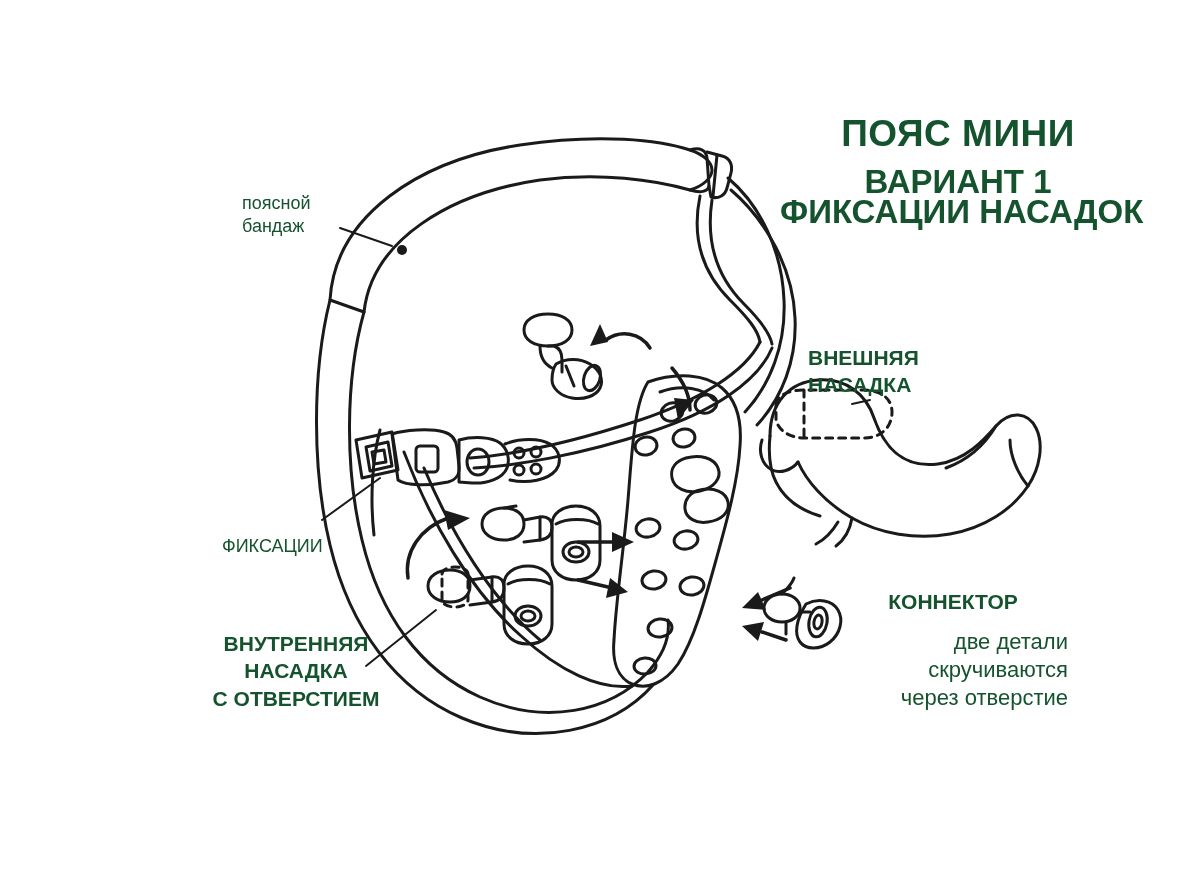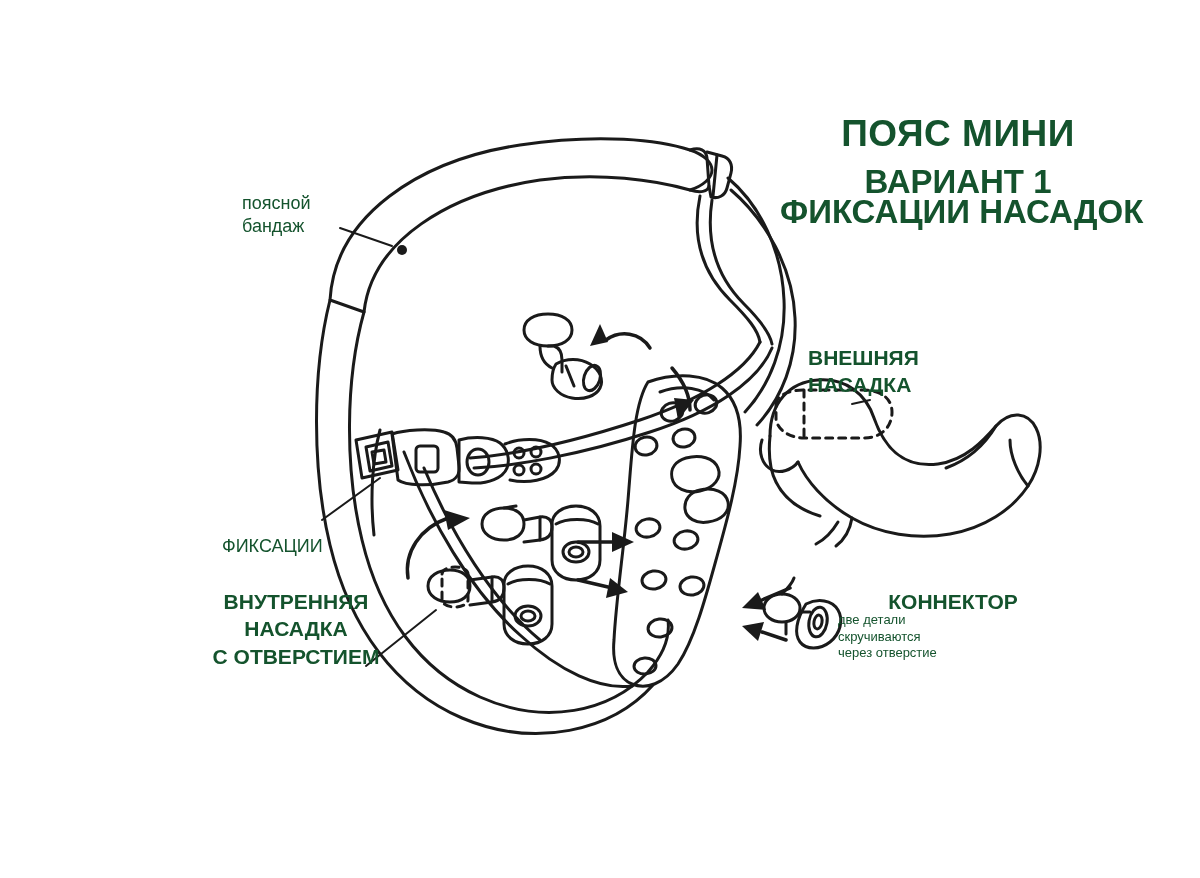--- a/index.html
+++ b/index.html
@@ -54,24 +54,25 @@
     font-weight: bold;
     line-height: 1.3;
   }
   .lbl-bold-center {
     font-size: 21px;
     font-weight: bold;
     text-align: center;
     line-height: 1.3;
   }
   .lbl-note {
-    font-size: 13px;
+    font-size: 22px;
     font-weight: normal;
-    text-align: left;
+    text-align: right;
     line-height: 1.28;
+    margin-top: 16px;
   }
 </style>
 </head>
 <body>
 
 <div id="page">
 
   <svg id="diagram-svg" viewBox="0 0 1200 878">
     <g fill="none" stroke="#1a1a1a" stroke-width="3" stroke-linecap="round" stroke-linejoin="round">
 
@@ -264,21 +265,21 @@
   <div class="lbl title-sub" style="left:780px; top:192px; width:320px;">ФИКСАЦИИ НАСАДОК</div>
 
   <div class="lbl lbl-thin" style="left:242px; top:182px; width:190px;">поясной
 бандаж</div>
 
   <div class="lbl lbl-thin" style="left:222px; top:525px; width:160px;">ФИКСАЦИИ</div>
 
   <div class="lbl lbl-bold" style="left:808px; top:344px; width:180px;">ВНЕШНЯЯ
 НАСАДКА</div>
 
-  <div class="lbl lbl-bold-center" style="left:196px; top:588px; width:200px;">ВНУТРЕННЯЯ
+  <div class="lbl lbl-bold-center" style="left:196px; top:630px; width:200px;">ВНУТРЕННЯЯ
 НАСАДКА
 С ОТВЕРСТИЕМ</div>
 
   <div class="lbl lbl-bold-center" style="left:848px; top:588px; width:210px;">КОННЕКТОР</div>
   <div class="lbl lbl-note" style="left:838px; top:612px; width:230px;">две детали
 скручиваются
 через отверстие</div>
 
 </div>
 

